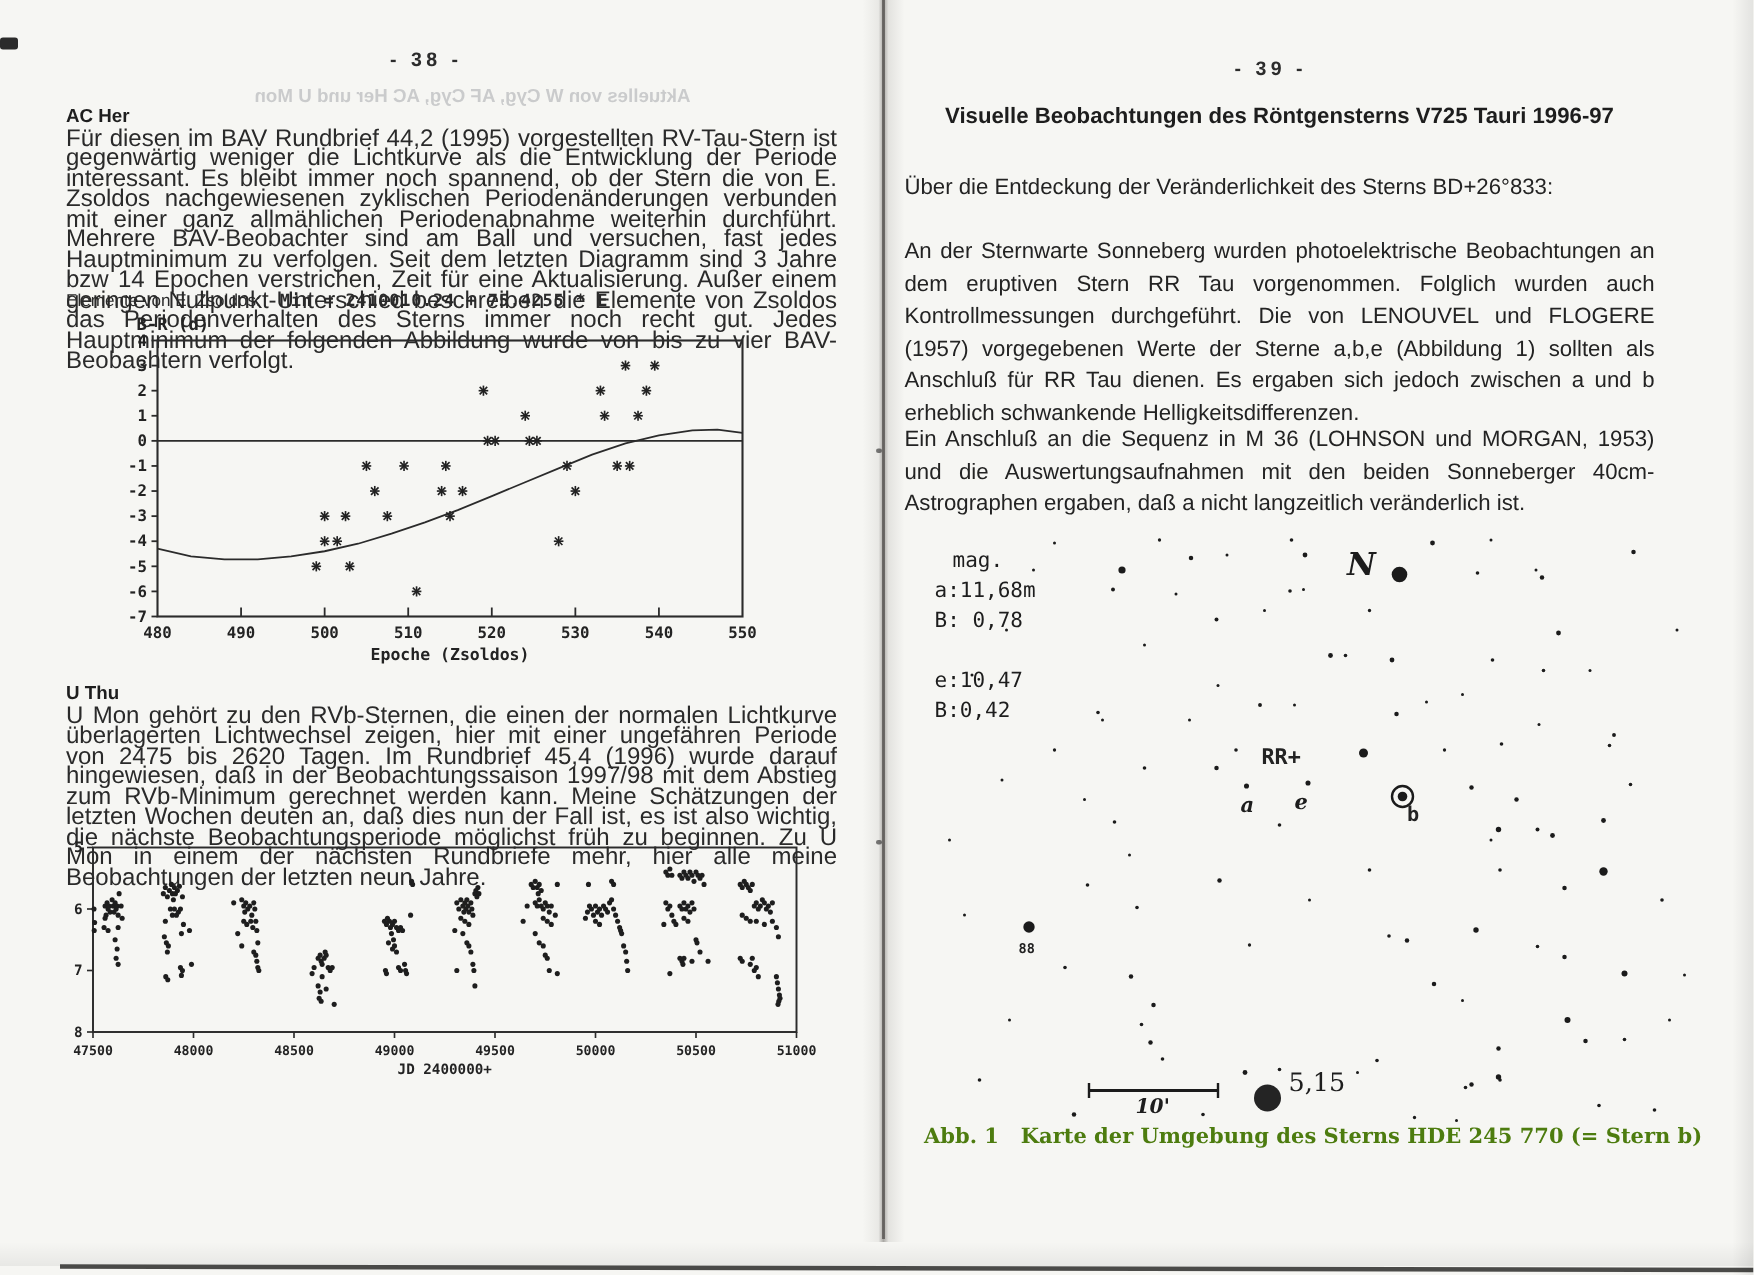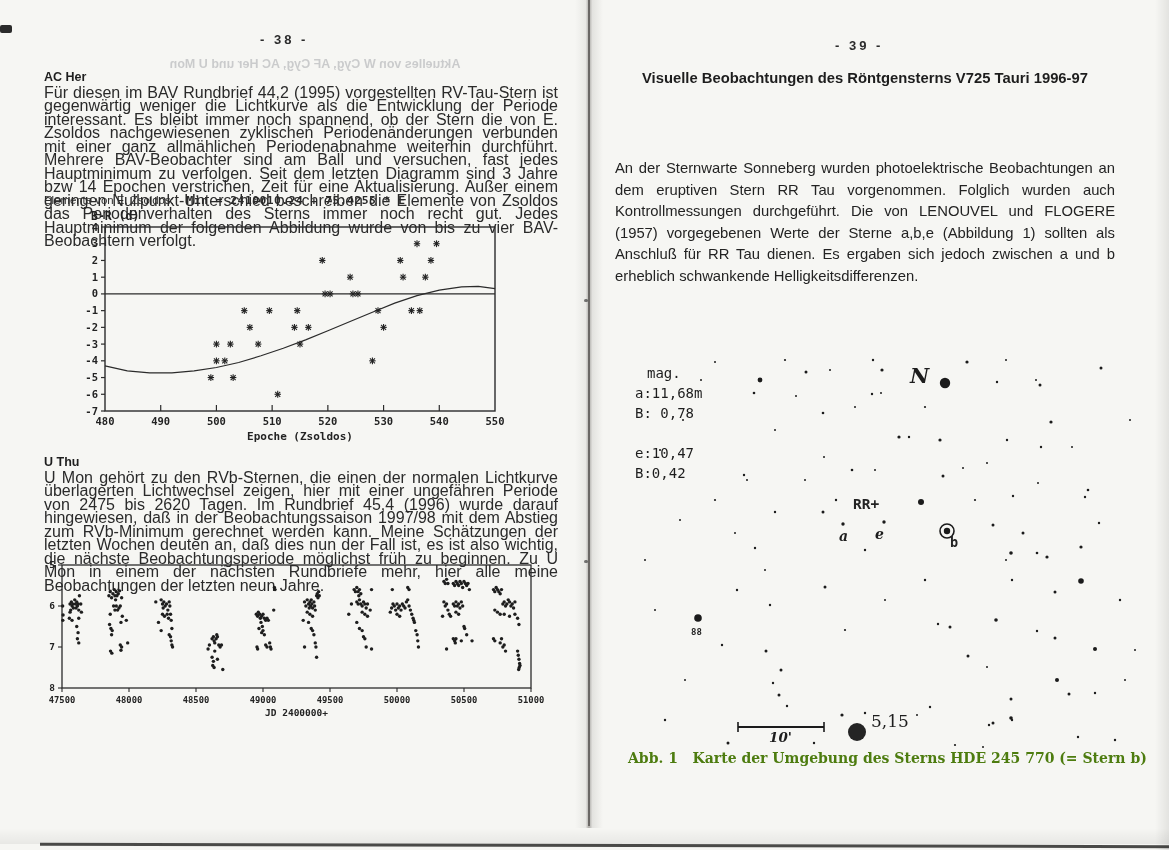--- a/index.html
+++ b/index.html
@@ -17,21 +17,21 @@
   .staple{position:absolute;width:4px;height:3px;background:#333;border-radius:2px;opacity:.65;}
   .bottom-edge{position:absolute;left:40px;top:844px;width:1129px;height:3px;background:#4a4a48;transform:rotate(0.12deg);}
   .bottom-shade{position:absolute;left:0;top:828px;width:1169px;height:16px;
     background:linear-gradient(180deg,rgba(0,0,0,0) 0%,rgba(0,0,0,0.06) 100%);}
   .right-shade{position:absolute;right:0;top:0;width:14px;height:850px;
     background:linear-gradient(270deg,rgba(0,0,0,0.08),rgba(0,0,0,0));}
   .edge-dash{position:absolute;left:0;top:25px;width:12px;height:8px;background:#2b2b2b;border-radius:2px;}
   
   .page{position:absolute;top:0;height:850px;}
   #page-left{left:0;width:578px;}
-  #page-right{left:580px;width:569px;}
+  #page-right{left:568px;width:569px;}
   .pagenum{position:absolute;font-weight:bold;font-size:13px;letter-spacing:3px;color:#2c2c2c;}
   
   .heading{position:absolute;font-weight:bold;font-size:12.5px;color:#1e1e1e;text-align:right;}
   .para-sm{position:absolute;font-size:16px;line-height:13.45px;text-align:justify;color:#2a2a2a;}
   .elements-line{position:absolute;font-size:11.4px;color:#2a2a2a;white-space:pre;}
   .elements-line b{font-family:"DejaVu Sans Mono",monospace;font-size:11.3px;letter-spacing:0.5px;}
   .footer-line{position:absolute;font-size:11.6px;color:#2a2a2a;}
   .bleed{
     position:absolute;left:140px;top:57px;width:350px;text-align:center;
     transform:scaleX(-1);color:rgba(90,95,105,0.28);font-weight:bold;font-size:12.5px;
@@ -572,21 +572,23 @@
       <circle cx="471.208" cy="109.5" r="1.7" fill="#1e1e1e"></circle>
       <circle cx="470.672" cy="111.55" r="1.7" fill="#1e1e1e"></circle>
       <circle cx="472.012" cy="107.45000000000002" r="1.7" fill="#1e1e1e"></circle>
     </svg>
 
 </div>
 
 <div class="page" id="page-right">
   <div class="pagenum" style="left:255px;top:38px;">-  39  -</div>
   <div class="title" style="top:70px;">Visuelle Beobachtungen des Röntgensterns V725 Tauri 1996-97</div>
+  <div class="para-lg" style="left:35px;top:115px;width:500px;text-align:left;">Über die Entdeckung der Veränderlichkeit des Sterns BD+26°833:</div>
   <div class="para-lg" style="left:35px;top:158px;width:500px;">An der Sternwarte Sonneberg wurden photoelektrische Beobachtungen an dem eruptiven Stern RR Tau vorgenommen. Folglich wurden auch Kontrollmessungen durchgeführt. Die von LENOUVEL und FLOGERE (1957) vorgegebenen Werte der Sterne a,b,e (Abbildung 1) sollten als Anschluß für RR Tau dienen. Es ergaben sich jedoch zwischen a und b erheblich schwankende Helligkeitsdifferenzen.</div>
+  <div class="para-lg" style="left:35px;top:283px;width:500px;">Ein Anschluß an die Sequenz in M 36 (LOHNSON und MORGAN, 1953) und die Auswertungsaufnahmen mit den beiden Sonneberger 40cm-Astrographen ergaben, daß a nicht langzeitlich veränderlich ist.</div>
 
   <svg id="chart-finder" width="520" height="412" style="left:45px;top:350px;">
       <circle cx="135" cy="30" r="2.4" fill="#1b1b1b"></circle>
       <circle cx="181" cy="22" r="1.5" fill="#1b1b1b"></circle>
       <circle cx="129" cy="43" r="1.3" fill="#1b1b1b"></circle>
       <circle cx="171" cy="46" r="1" fill="#1b1b1b"></circle>
       <circle cx="198" cy="63" r="1.3" fill="#1b1b1b"></circle>
       <circle cx="257" cy="20" r="1.6" fill="#1b1b1b"></circle>
       <circle cx="247" cy="44" r="1.2" fill="#1b1b1b"></circle>
       <circle cx="274" cy="87" r="1.6" fill="#1b1b1b"></circle>

